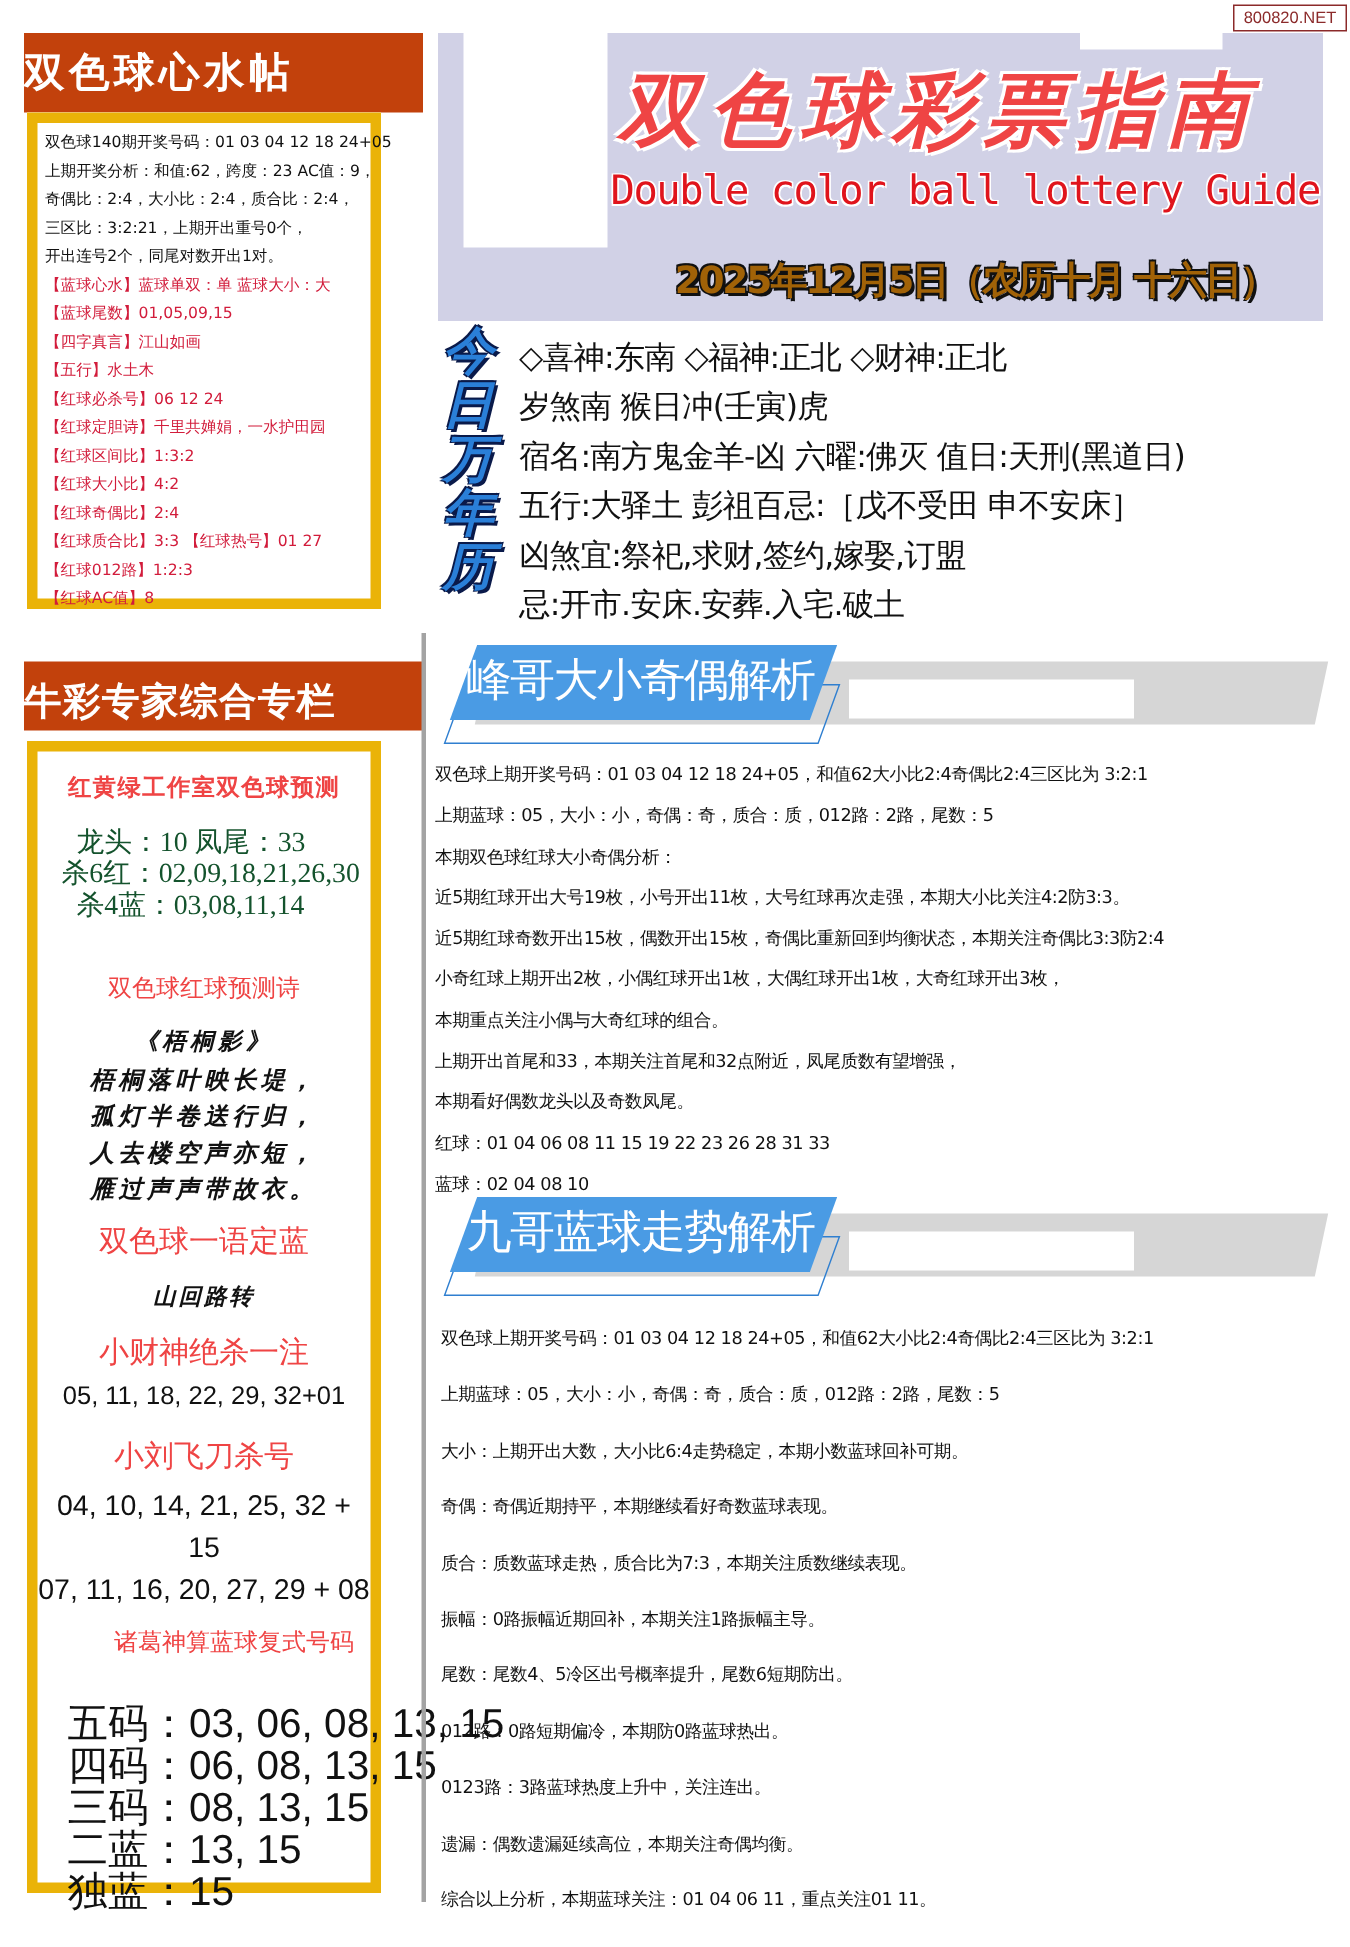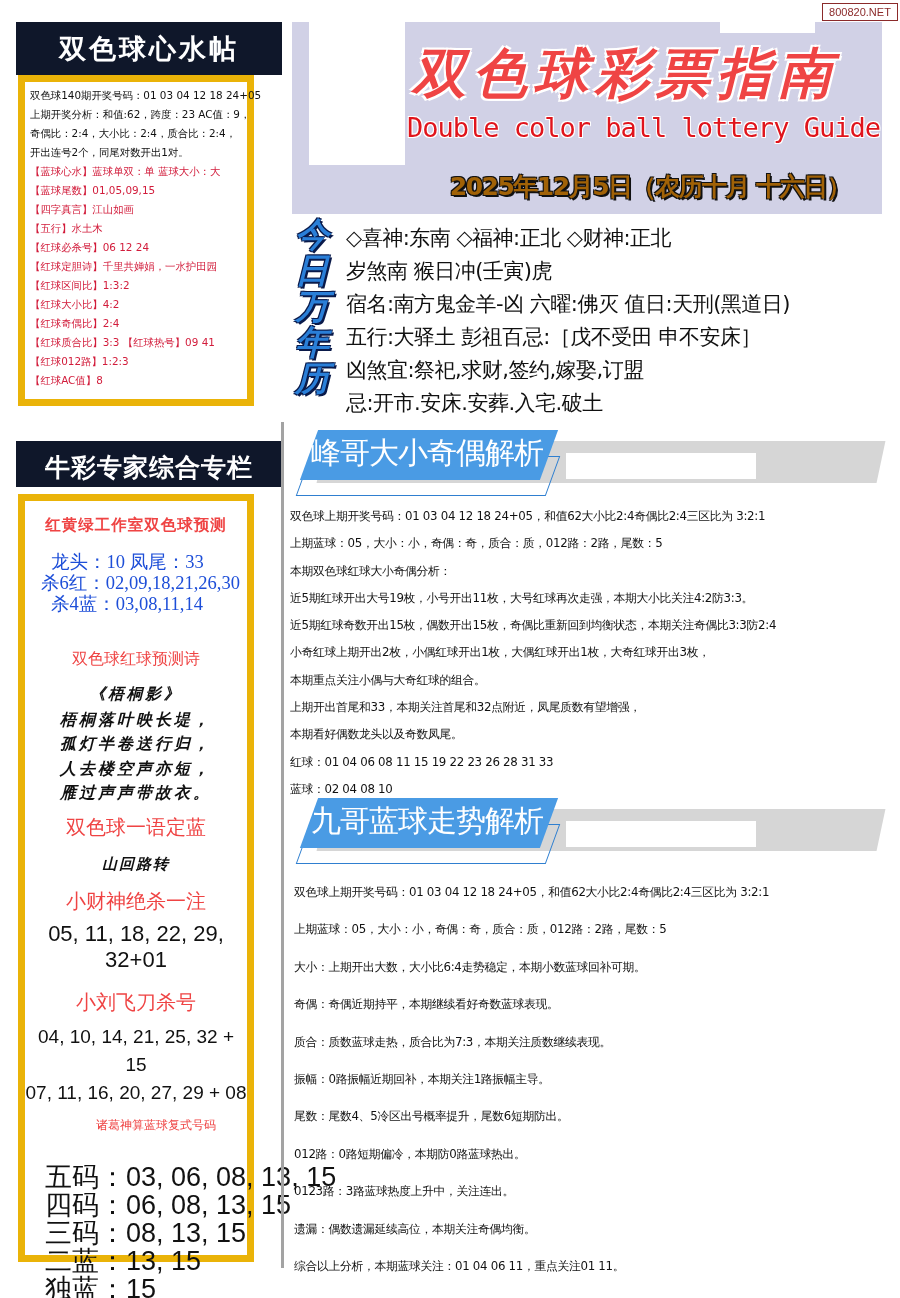--- a/index.html
+++ b/index.html
@@ -5,54 +5,54 @@
   * { box-sizing: border-box; margin: 0; padding: 0; }
   html, body { width: 900px; height: 1298px; background: #ffffff; overflow: hidden; }
   body { position: relative; font-family: "DejaVu Sans", sans-serif; color: #111; }
 
   
   .watermark { position: absolute; left: 822px; top: 3px; width: 76px; height: 18px;
     border: 1px solid #8b2a2a; color: #8b2a2a; background: #fff; font-size: 11px;
     font-family: "Liberation Sans", sans-serif; text-align: center; line-height: 16px; }
 
   
-  .left-head { position: absolute; left: 16px; width: 266px; background: #0f172a;
-    color: #fff; font-family: "DejaVu Serif", serif; font-weight: bold; text-align: center; }
+  .left-head { position: absolute; left: 16px; width: 266px; background: #c2410c;
+    color: #fff; font-family: "DejaVu Serif", serif; font-weight: bold; }
   .head1 { top: 22px; height: 53px; font-size: 27px; line-height: 53px; letter-spacing: 3px; }
   .head2 { top: 441px; height: 46px; font-size: 25px; line-height: 53px; letter-spacing: 1px; }
 
   .left-box { position: absolute; left: 18px; width: 236px; border: 7px solid #eab308; background: #fff; }
   .box1 { top: 75px; height: 331px; padding: 4px 0 0 5px; }
   .box2 { top: 494px; height: 768px; }
 
   .box1 .line { font-size: 10.4px; line-height: 19px; white-space: nowrap; color: #111; }
   .box1 .line.red { color: #d21c3b; }
 
   .box2 .title { text-align: center; color: #ef4444; }
   .box2 .t1 { margin-top: 14px; font-size: 15.5px; font-weight: bold; letter-spacing: 1px;
     font-family: "DejaVu Serif", serif; }
   .serif-lines { font-family: "Liberation Serif", "DejaVu Serif", serif; font-size: 18.5px; line-height: 21px;
-    margin-top: 16px; color: #1d4ed8; }
+    margin-top: 16px; color: #14532d; }
   .serif-lines div { white-space: nowrap; }
   .serif-lines .l1 { padding-left: 26px; }
   .serif-lines .l2 { padding-left: 16px; }
   .serif-lines .l3 { padding-left: 26px; }
   .box2 .t2 { margin-top: 34px; font-size: 16px; }
   .poem { text-align: center; font-family: "DejaVu Serif", serif; font-style: italic; font-weight: bold;
     color: #111; font-size: 16px; line-height: 24.5px; margin-top: 12px; letter-spacing: 3px; }
   .poem .ptitle { font-size: 15.5px; margin-bottom: 1px; }
   .box2 .t3 { margin-top: 8px; font-size: 20px; }
   .brush { text-align: center; font-family: "DejaVu Serif", serif; font-style: italic; font-weight: bold;
     font-size: 15px; margin-top: 14px; letter-spacing: 2px; }
   .box2 .t4 { margin-top: 14px; font-size: 20px; }
-  .nums { text-align: center; font-family: "Liberation Sans", sans-serif; font-size: 22px; color: #111; }
+  .nums { text-align: center; font-family: "Liberation Sans", sans-serif; font-size: 17px; color: #111; }
   .nums.n1 { margin-top: 6px; }
   .box2 .t5 { margin-top: 16px; font-size: 20px; }
   .nums.n2 { margin-top: 7px; line-height: 28px; font-size: 19px; }
-  .box2 .t6 { margin-top: 10px; font-size: 12px; margin-left: 40px; }
+  .box2 .t6 { margin-top: 10px; font-size: 16px; margin-left: 40px; }
   .codes { margin-top: 29px; padding-left: 20px; font-size: 27px; line-height: 28px;
     font-family: "Liberation Sans", sans-serif; }
   .codes div { white-space: nowrap; }
 
   
   .banner { position: absolute; left: 292px; top: 22px; width: 590px; height: 192px; background: #d1d1e6; }
   .banner-white1 { position: absolute; left: 309px; top: 22px; width: 96px; height: 143px; background: #fff; }
   .banner-white2 { position: absolute; left: 720px; top: 22px; width: 95px; height: 11px; background: #fff; }
   .banner-title { position: absolute; left: 412px; top: 38px; width: 440px; font-family: "DejaVu Serif", serif;
     font-weight: bold; font-style: italic; font-size: 54px; color: #ef4444; letter-spacing: 7px; white-space: nowrap;
@@ -103,31 +103,32 @@
 </head>
 <body>
 
 <div class="watermark">800820.NET</div>
 
 <div class="left-head head1">双色球心水帖</div>
 <div class="left-box box1">
   <div class="line">双色球140期开奖号码：01 03 04 12 18 24+05</div>
   <div class="line">上期开奖分析：和值:62，跨度：23  AC值：9，</div>
   <div class="line">奇偶比：2:4，大小比：2:4，质合比：2:4，</div>
+  <div class="line">三区比：3:2:21，上期开出重号0个，</div>
   <div class="line">开出连号2个，同尾对数开出1对。</div>
   <div class="line red">【蓝球心水】蓝球单双：单 蓝球大小：大</div>
   <div class="line red">【蓝球尾数】01,05,09,15</div>
   <div class="line red">【四字真言】江山如画</div>
   <div class="line red">【五行】水土木</div>
   <div class="line red">【红球必杀号】06 12 24</div>
   <div class="line red">【红球定胆诗】千里共婵娟，一水护田园</div>
   <div class="line red">【红球区间比】1:3:2</div>
   <div class="line red">【红球大小比】4:2</div>
   <div class="line red">【红球奇偶比】2:4</div>
-  <div class="line red">【红球质合比】3:3 【红球热号】09 41</div>
+  <div class="line red">【红球质合比】3:3 【红球热号】01 27</div>
   <div class="line red">【红球012路】1:2:3</div>
   <div class="line red">【红球AC值】8</div>
 </div>
 
 <div class="left-head head2">牛彩专家综合专栏</div>
 <div class="left-box box2">
   <div class="title t1">红黄绿工作室双色球预测</div>
   <div class="serif-lines">
     <div class="l1">龙头：10   凤尾：33</div>
     <div class="l2">杀6红：02,09,18,21,26,30</div>

